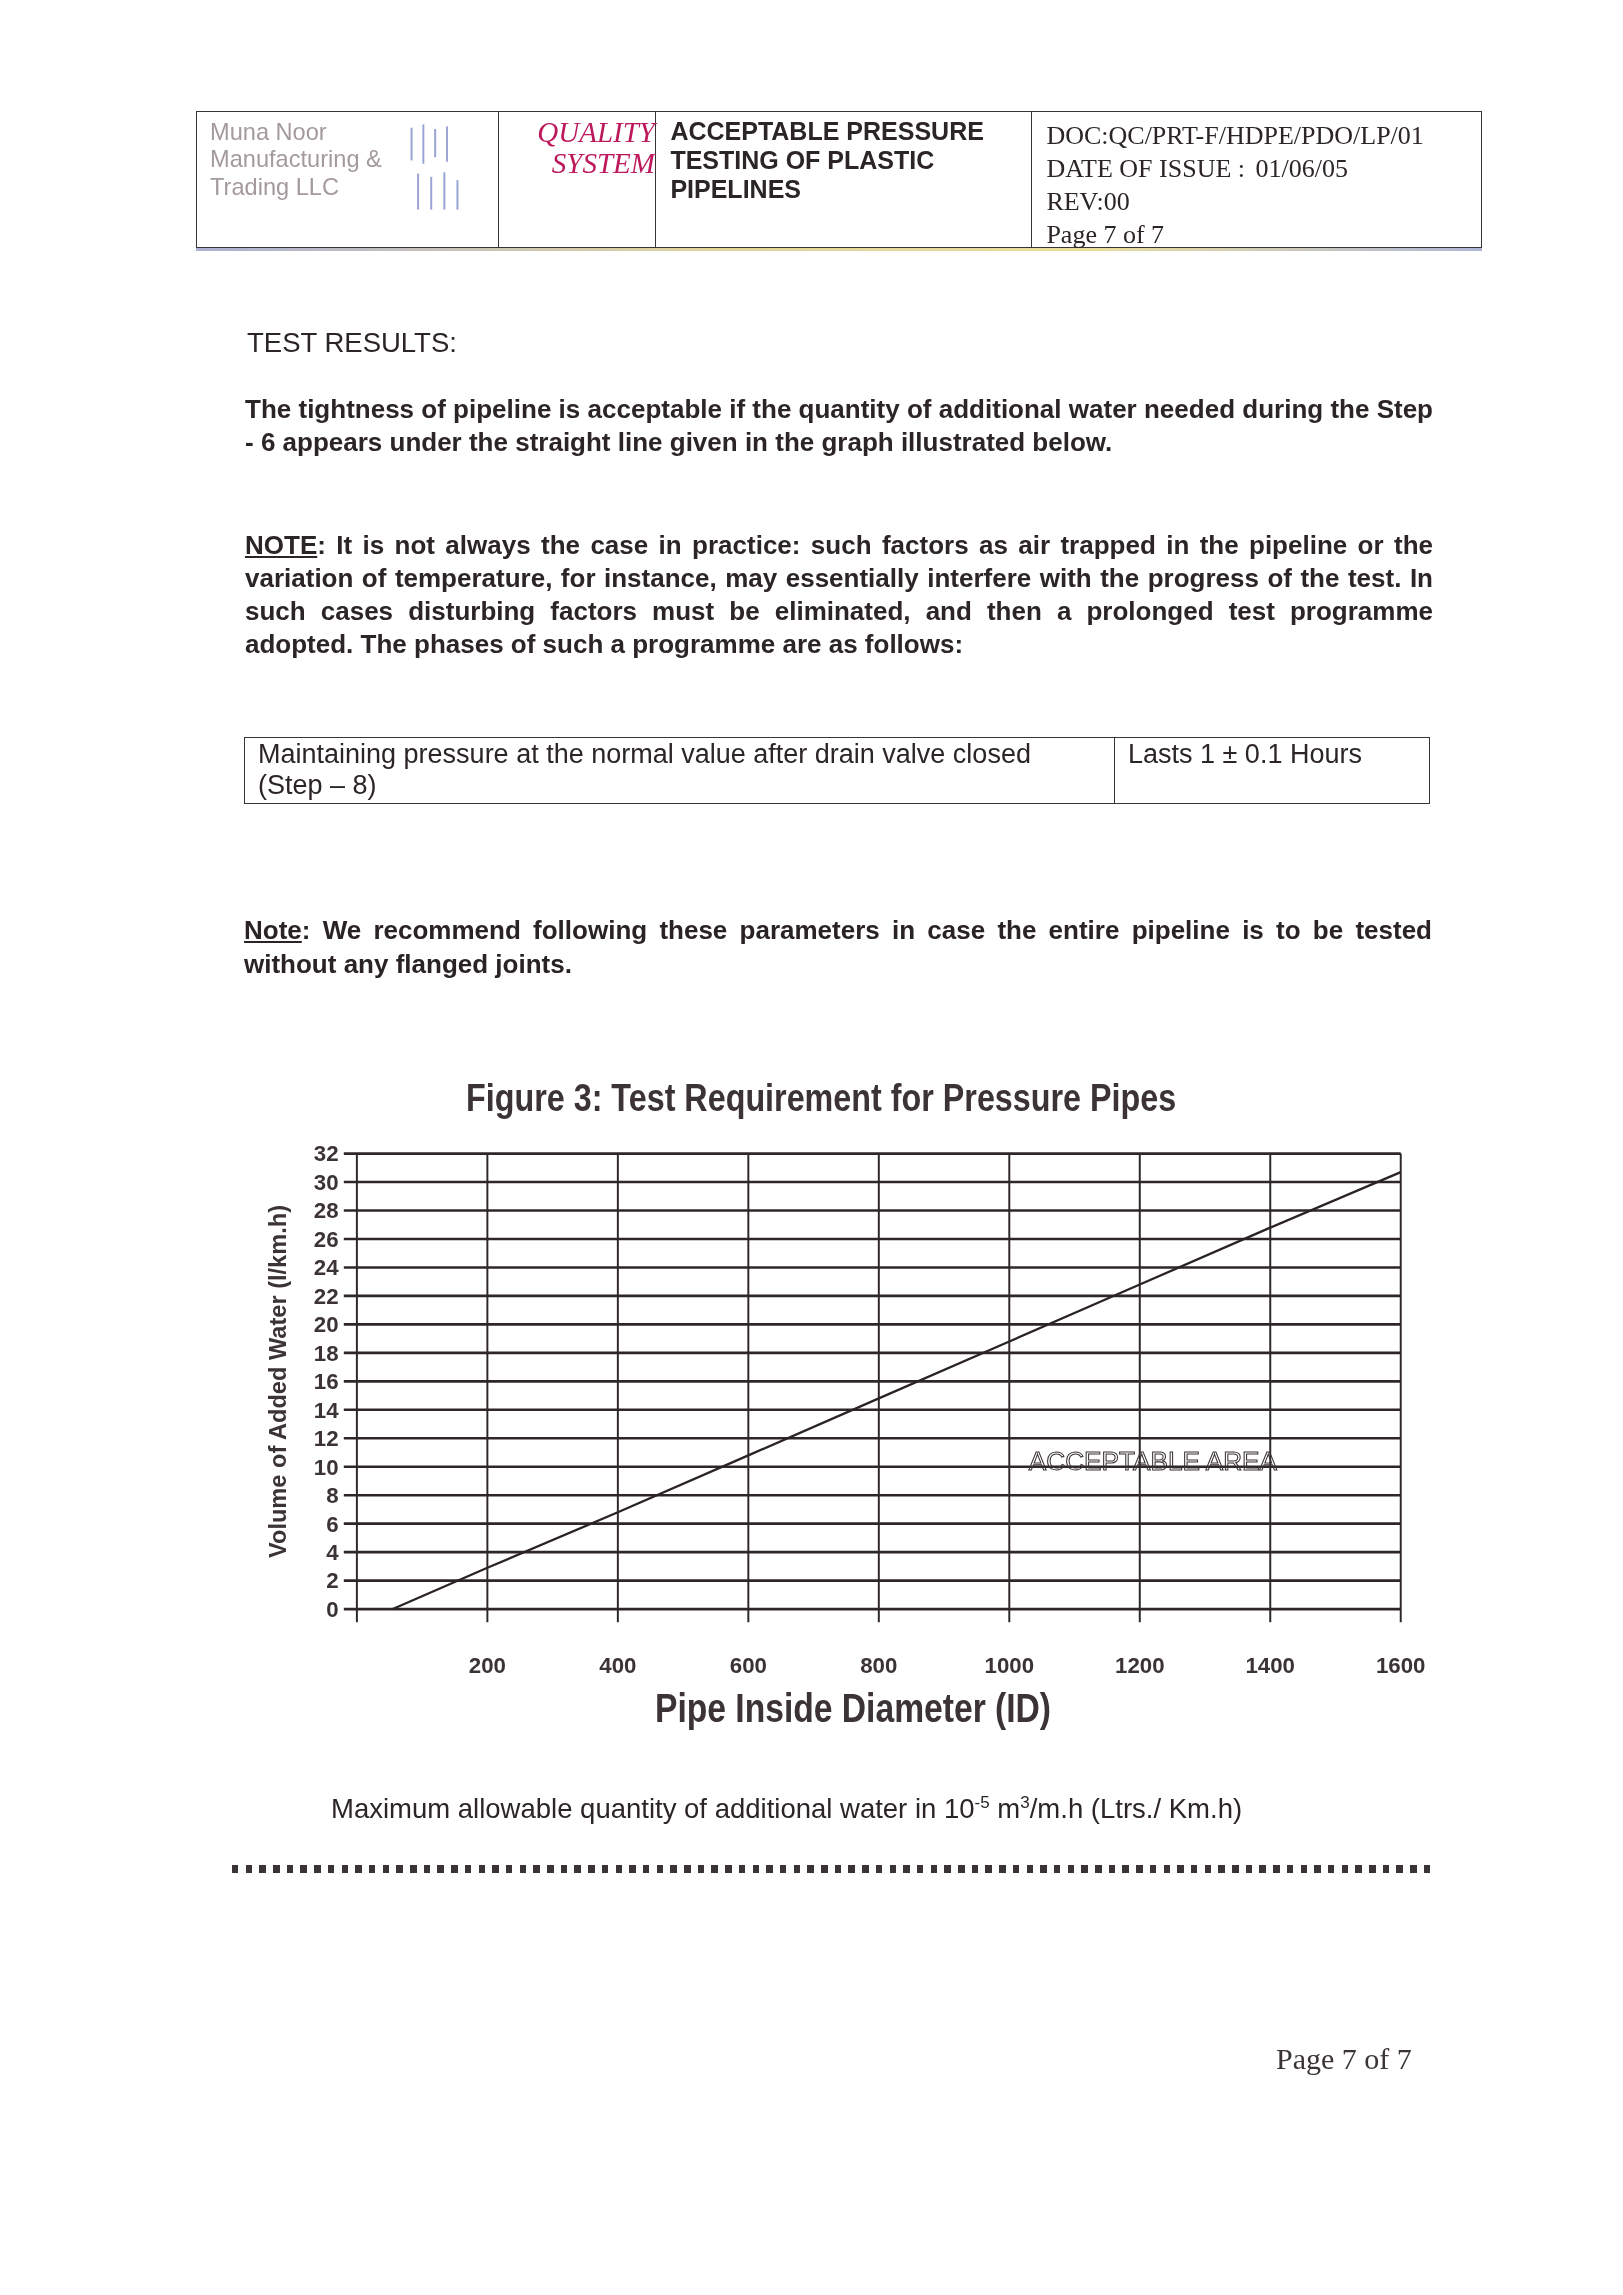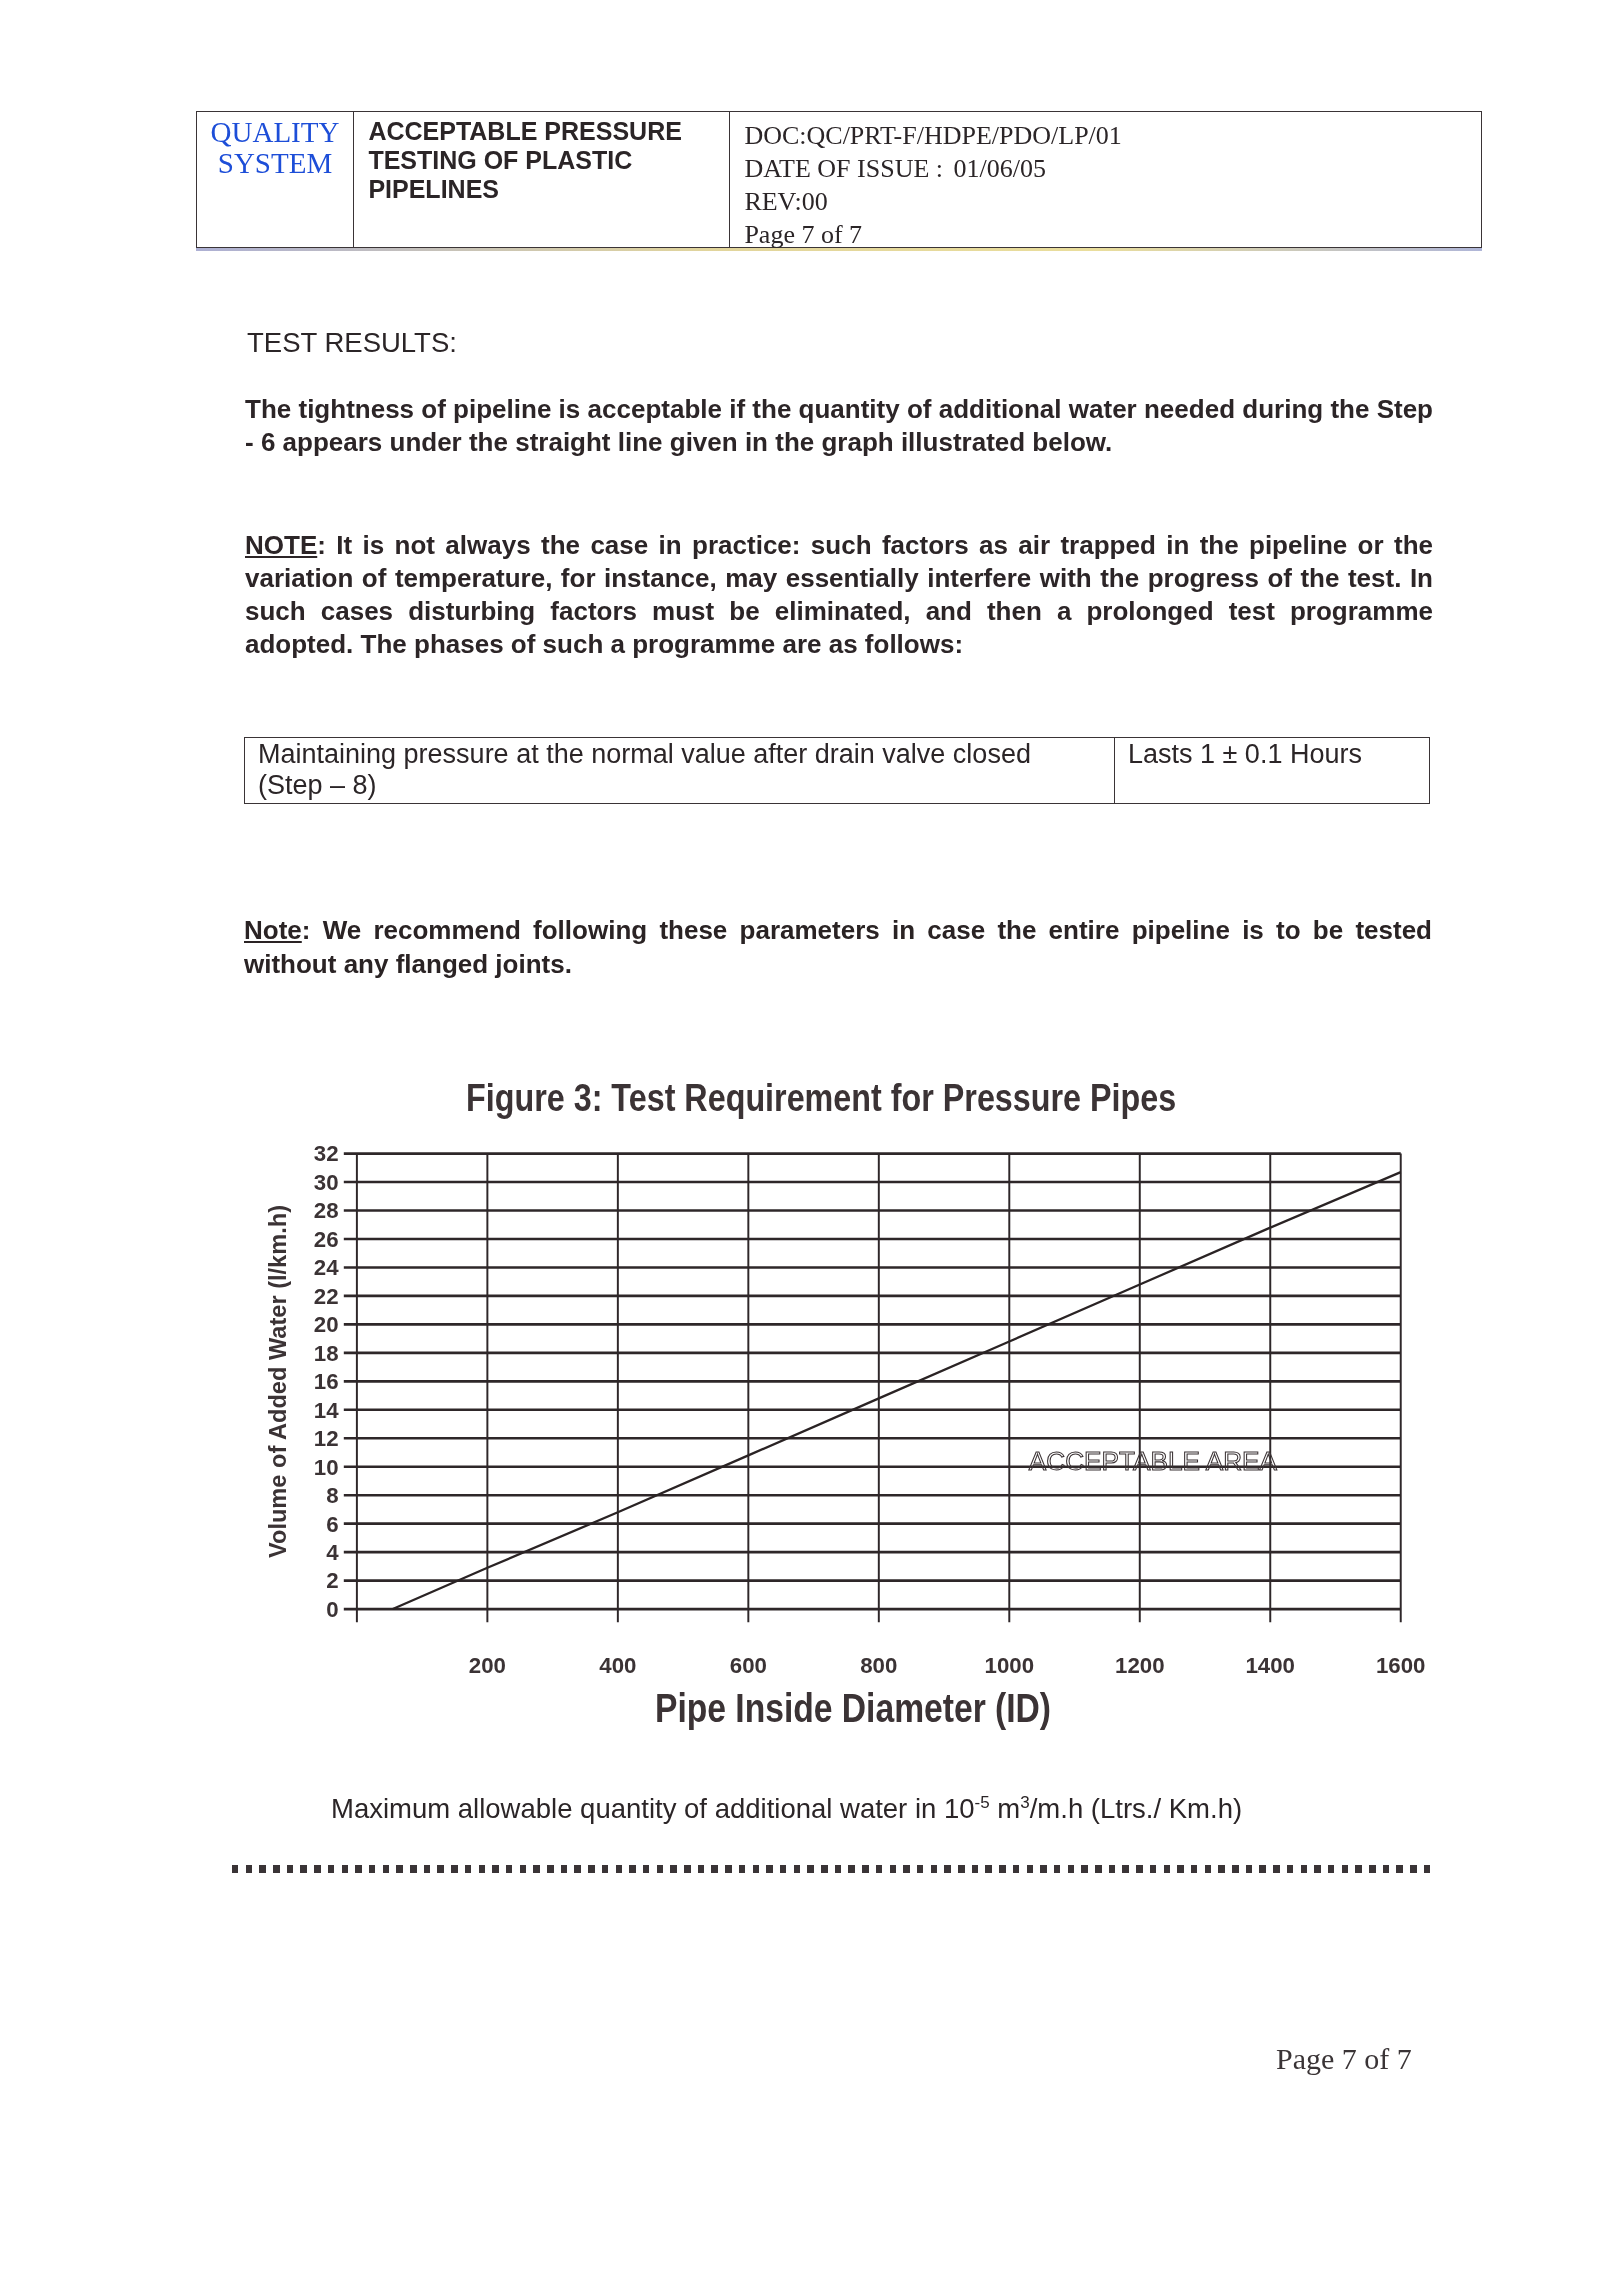--- a/index.html
+++ b/index.html
@@ -8,21 +8,21 @@
   .sans { font-family: "Liberation Sans", "DejaVu Sans", sans-serif; }
 
   
   .hdr { position:absolute; left:196px; top:111px; width:1286px; height:137px;
          border:1.3px solid #3a3436; box-sizing:border-box; display:flex; }
   .hdr::after { content:""; position:absolute; left:-1.3px; right:-1.3px; bottom:-3.9px; height:2.6px;
                 background:linear-gradient(90deg,#6a6fb0,#c9b24a 40%,#d8c24b 70%,#6e7ab8); opacity:.55; }
   .hdr .cell { border-right:1.3px solid #3a3436; box-sizing:border-box; height:100%; position:relative; }
   .hdr .cell:last-child { border-right:none; }
   .c-logo { width:302px; }
-  .c-qs { width:157px; text-align:center; padding-top:5.2px; font-size:29px; line-height:31px; color:#1d4ed8; }
+  .c-qs { width:157px; text-align:right; padding-top:5.2px; font-size:29px; line-height:31px; color:#be185d;font-style:italic; }
   .c-title { width:376px; padding:5.2px 0 0 14.4px; font-size:25px; font-weight:bold; line-height:29px; color:#2b2527; }
   .c-doc { flex:1; padding:6.5px 0 0 14.4px; font-size:26px; line-height:33px; color:#2b2527; }
   .logo-text { position:absolute; left:13px; top:6.5px; font-size:23.6px; line-height:27.5px; color:#a49a9e; font-weight:normal; }
   .logo-mark { position:absolute; left:208px; top:9.2px; width:59px; height:92px; }
 
   .h-test { position:absolute; left:247px; top:327px; font-size:27.5px; color:#2b2527; }
   .para { position:absolute; left:245px; width:1188px; font-size:26px; line-height:33px; font-weight:bold;
           text-align:justify; color:#2c2527; }
   .u { text-decoration:underline; }
 
@@ -42,20 +42,39 @@
   .caption { position:absolute; left:331px; top:1793px; font-size:27.5px; color:#2b2527; white-space:nowrap; }
   .caption sup { font-size:17px; }
   .dots { position:absolute; left:232px; top:1865px; width:1198px; height:7.9px;
           background:repeating-linear-gradient(90deg,#3a3436 0 6.5px,transparent 6.5px 13.7px); }
   .footer-page { position:absolute; left:1276px; top:2042px; font-size:30px; color:#3a3436; }
 </style>
 </head>
 <body>
 
 <div class="hdr">
+  <div class="cell c-logo">
+    <div class="logo-text sans">
+      <div>Muna Noor</div>
+      <div>Manufacturing &amp;</div>
+      <div>Trading LLC</div>
+    </div>
+    <svg class="logo-mark" viewBox="0 0 90 140">
+      <g stroke="#9aa4d4" stroke-width="3" fill="none">
+        <line x1="10" y1="10" x2="10" y2="60"></line>
+          <line x1="28" y1="5" x2="28" y2="65"></line>
+        <line x1="46" y1="12" x2="46" y2="55"></line>
+          <line x1="64" y1="8" x2="64" y2="62"></line>
+        <line x1="20" y1="80" x2="20" y2="135"></line>
+          <line x1="40" y1="85" x2="40" y2="135"></line>
+        <line x1="60" y1="78" x2="60" y2="135"></line>
+          <line x1="80" y1="90" x2="80" y2="135"></line>
+      </g>
+    </svg>
+  </div>
   <div class="cell c-qs serif">
     <div>QUALITY</div>
     <div>SYSTEM</div>
   </div>
   <div class="cell c-title sans">
     <div>ACCEPTABLE PRESSURE</div>
     <div>TESTING OF PLASTIC</div>
     <div>PIPELINES</div>
   </div>
   <div class="cell c-doc serif">

